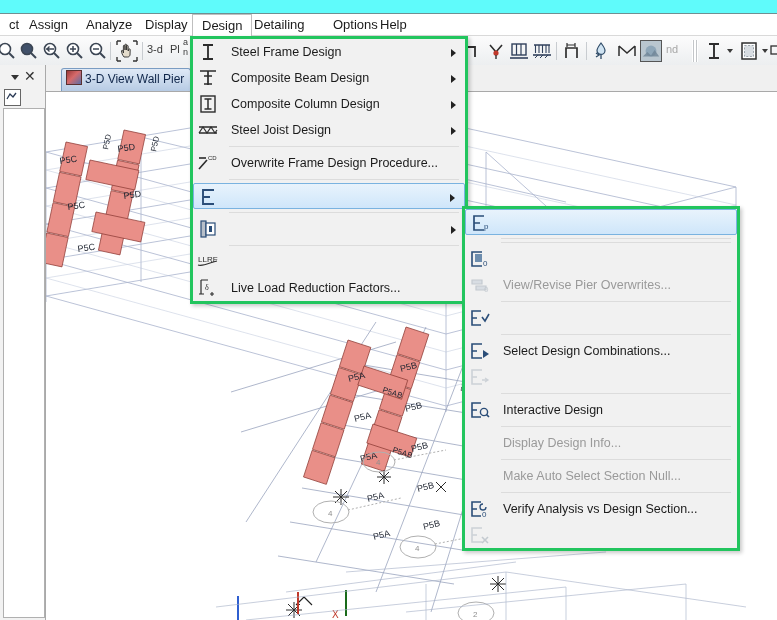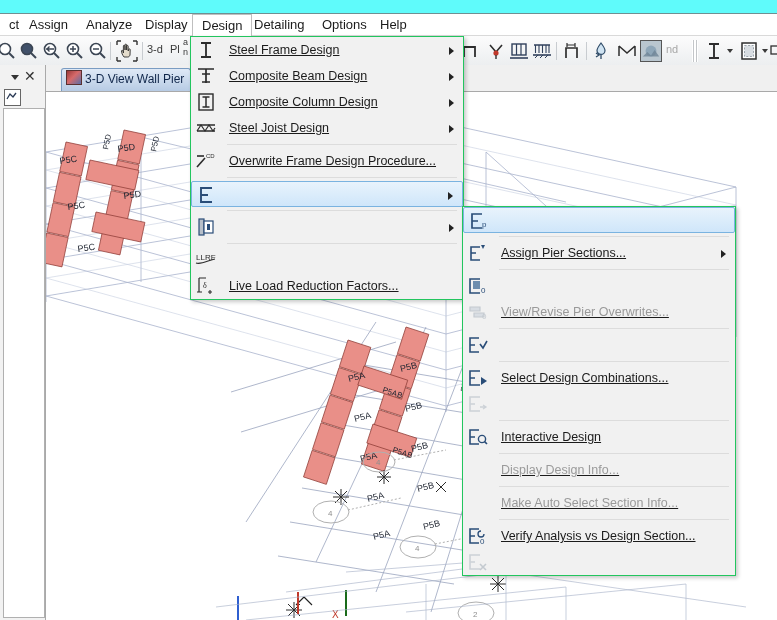--- a/index.html
+++ b/index.html
@@ -59,22 +59,22 @@
     border:1px solid #7a9cc2;border-bottom:none;border-radius:3px 3px 0 0;
     padding:0 6px 0 4px;line-height:21px;font-size:12px;color:#10264a;white-space:nowrap;overflow:hidden;}
   .doctab-ico{display:inline-block;width:14px;height:13px;vertical-align:-2px;margin-right:3px;
     background:linear-gradient(135deg,#9b3a3a,#d66a6a 45%,#5a6fa8);border:1px solid #5a3030;}
 
   
   .canvas{position:absolute;left:46px;top:92px;width:731px;height:528px;background:#ffffff;overflow:hidden;}
   .canvas svg{display:block;}
 
   
-  .menu{position:absolute;background:#0369a1;border:1px solid #22c55e;
-    box-shadow:2px 2px 4px rgba(0,0,0,.22);z-index:50;text-decoration:underline;}
+  .menu{position:absolute;background:#0369a1;border:3px solid #22c55e;
+    box-shadow:2px 2px 4px rgba(0,0,0,.22);z-index:50;}
   .menu .gutter{position:absolute;left:0;top:0;width:30px;bottom:0;
     background:linear-gradient(90deg,#efefef,#e8e8e8);border-right:1px solid #e0e0e0;}
   .menu .sheet{position:relative;background:#f1f1f1;}
   .mi{position:relative;height:26px;line-height:26px;display:block;
     padding-left:38px;font-size:12.5px;color:#1b1b1b;white-space:nowrap;cursor:default;}
   .mi.disabled{color:#9a9a9a;}
   .mi.hl{background:linear-gradient(#e8f3fc,#cfe6fa);border:1px solid #7ab3e0;box-sizing:border-box;
     border-radius:2px;line-height:24px;}
   .mi .shortcut{position:absolute;right:10px;top:0;font-size:12.5px;color:#1b1b1b;}
   .mi .arrow{position:absolute;right:9px;top:10px;width:0;height:0;
@@ -93,21 +93,21 @@
   <div class="cyan-strip"></div>
   <div class="cyan-strip-edge"></div>
 
   <div class="menubar">
     <div class="menu-item" style="left:0px">ct</div>
     <div class="menu-item" style="left:20px">Assign</div>
     <div class="menu-item" style="left:77px">Analyze</div>
     <div class="menu-item" style="left:136px">Display</div>
     <div class="menu-item open" style="left:192px">Design</div>
     <div class="menu-item" style="left:245px">Detailing</div>
-    <div class="menu-item" style="left:313px">Options</div>
+    <div class="menu-item" style="left:324px">Options</div>
     <div class="menu-item" style="left:371px">Help</div>
   </div>
   <div class="menubar-underline"></div>
 
   <div class="toolbar">
 
     <div class="tb-ico" style="left:-4px">
       <svg width="22" height="22" viewBox="0 0 22 22">
           <circle cx="9" cy="9" r="5.5" fill="#fff" stroke="#3c4654" stroke-width="1.6"></circle>
           <line x1="13" y1="13" x2="18" y2="18" stroke="#3c4654" stroke-width="2"></line>
@@ -506,29 +506,20 @@
         <span class="ic">
           <svg width="22" height="20" viewBox="0 0 22 20">
               <path d="M14 3H4v14h10M4 10h6" stroke="#2a4d78" stroke-width="1.7" fill="none"></path>
               <text x="14" y="16" font-size="8" font-family="Liberation Sans, sans-serif" fill="#2a4d78">p</text>
             </svg></span>
       </div>
 
       <div class="sep"></div>
 
 
-      <div class="mi">
-        <span class="ic">
-          <svg width="22" height="20" viewBox="0 0 22 20">
-              <path d="M13 4H4v13h9M4 10h5" stroke="#2a4d78" stroke-width="1.6" fill="none"></path>
-              <path d="M14 2l4 0 -2 4z" fill="#2a4d78"></path>
-            </svg></span>
-        <span>Assign Pier Sections...</span>
-        <span class="arrow"></span>
-      </div>
 
       <div class="sep"></div>
 
       <div class="mi">
         <span class="ic">
           <svg width="22" height="20" viewBox="0 0 22 20">
               <path d="M13 3H3v14h10" stroke="#2a4d78" stroke-width="1.6" fill="none"></path>
               <rect x="6" y="5" width="7" height="8" fill="#6d8dae"></rect>
               <text x="14" y="17" font-size="8" font-family="Liberation Sans, sans-serif" fill="#2a4d78">0</text>
             </svg></span>
@@ -591,21 +582,21 @@
 
       <div class="sep"></div>
 
       <div class="mi disabled">
         <span>Display Design Info...</span>
       </div>
 
       <div class="sep"></div>
 
       <div class="mi disabled">
-        <span>Make Auto Select Section Info...</span>
+        <span>Make Auto Select Section Null...</span>
       </div>
 
       <div class="sep"></div>
 
       <div class="mi">
         <span class="ic">
           <svg width="22" height="20" viewBox="0 0 22 20">
               <path d="M12 3H3v14h9M3 10h5" stroke="#2a4d78" stroke-width="1.6" fill="none"></path>
               <path d="M14 5a3 3 0 1 0 3 3" stroke="#2a4d78" stroke-width="1.3" fill="none"></path>
               <text x="13" y="18" font-size="8" font-family="Liberation Sans, sans-serif" fill="#2a4d78">0</text>

